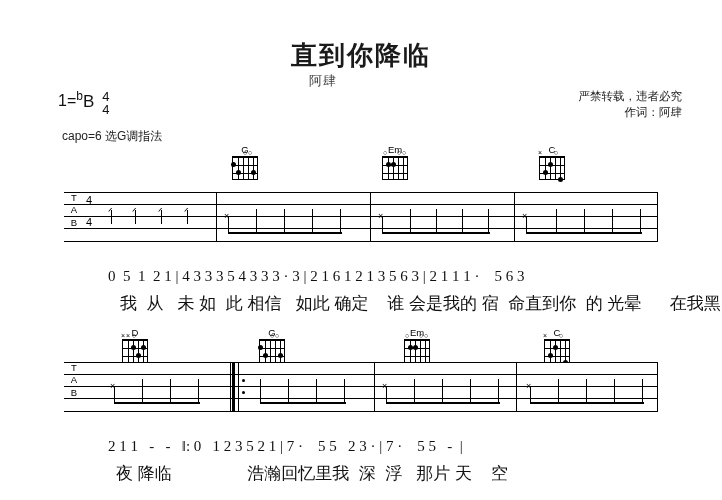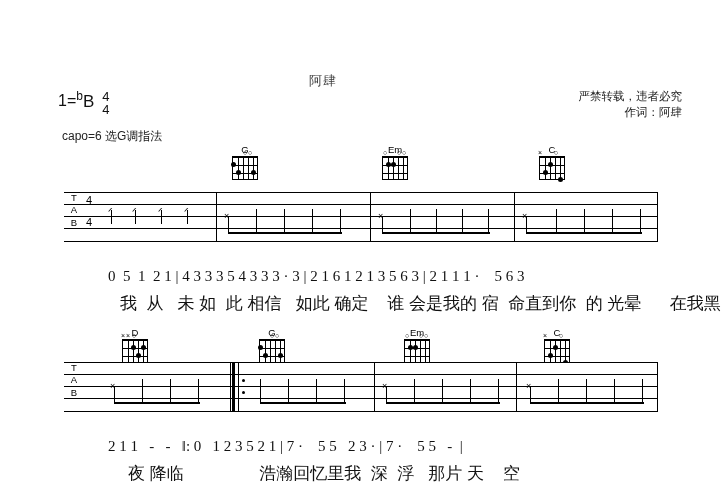--- a/index.html
+++ b/index.html
@@ -214,20 +214,21 @@
     width: 3px; height: 3px;
     border-radius: 50%;
     background: #000;
   }
 </style>
 </head>
 <body>
 
 <div class="sheet">
 
+  <div class="title">直到你降临</div>
   <div class="composer-main">阿肆</div>
 
   <div class="key-sig">
     <span class="eq">1=</span>
       <span class="flat">b</span>
       <span class="bnote">B</span>
     <span class="meter">
       <span class="num">4</span>
       <span class="den">4</span>
     </span>
@@ -463,16 +464,16 @@
       <div class="xmark" style="left:462px; top:18px;">×</div>
       <div class="stem" style="left:466px; top:24px; height:16px;"></div>
       <div class="stem" style="left:494px; top:16px; height:24px;"></div>
       <div class="stem" style="left:522px; top:16px; height:24px;"></div>
       <div class="stem" style="left:550px; top:16px; height:24px;"></div>
       <div class="stem" style="left:578px; top:16px; height:24px;"></div>
       <div class="beam" style="left:466px; top:39px; width:114px;"></div>
     </div>
 
     <div class="numrow" style="left:108px; top:438px;">2 1 1   -   -   ‖: 0   1 2 3 5 2 1 | 7 ·    5 5   2 3 · | 7 ·    5 5   -  |</div>
-    <div class="lyricrow" style="left:128px; top:462px;">夜 降临                浩瀚回忆里我  深  浮   那片 天    空</div>
+    <div class="lyricrow" style="left:116px; top:462px;">夜 降临                浩瀚回忆里我  深  浮   那片 天    空</div>
   </div>
 
 </div>
 
 </body></html>

